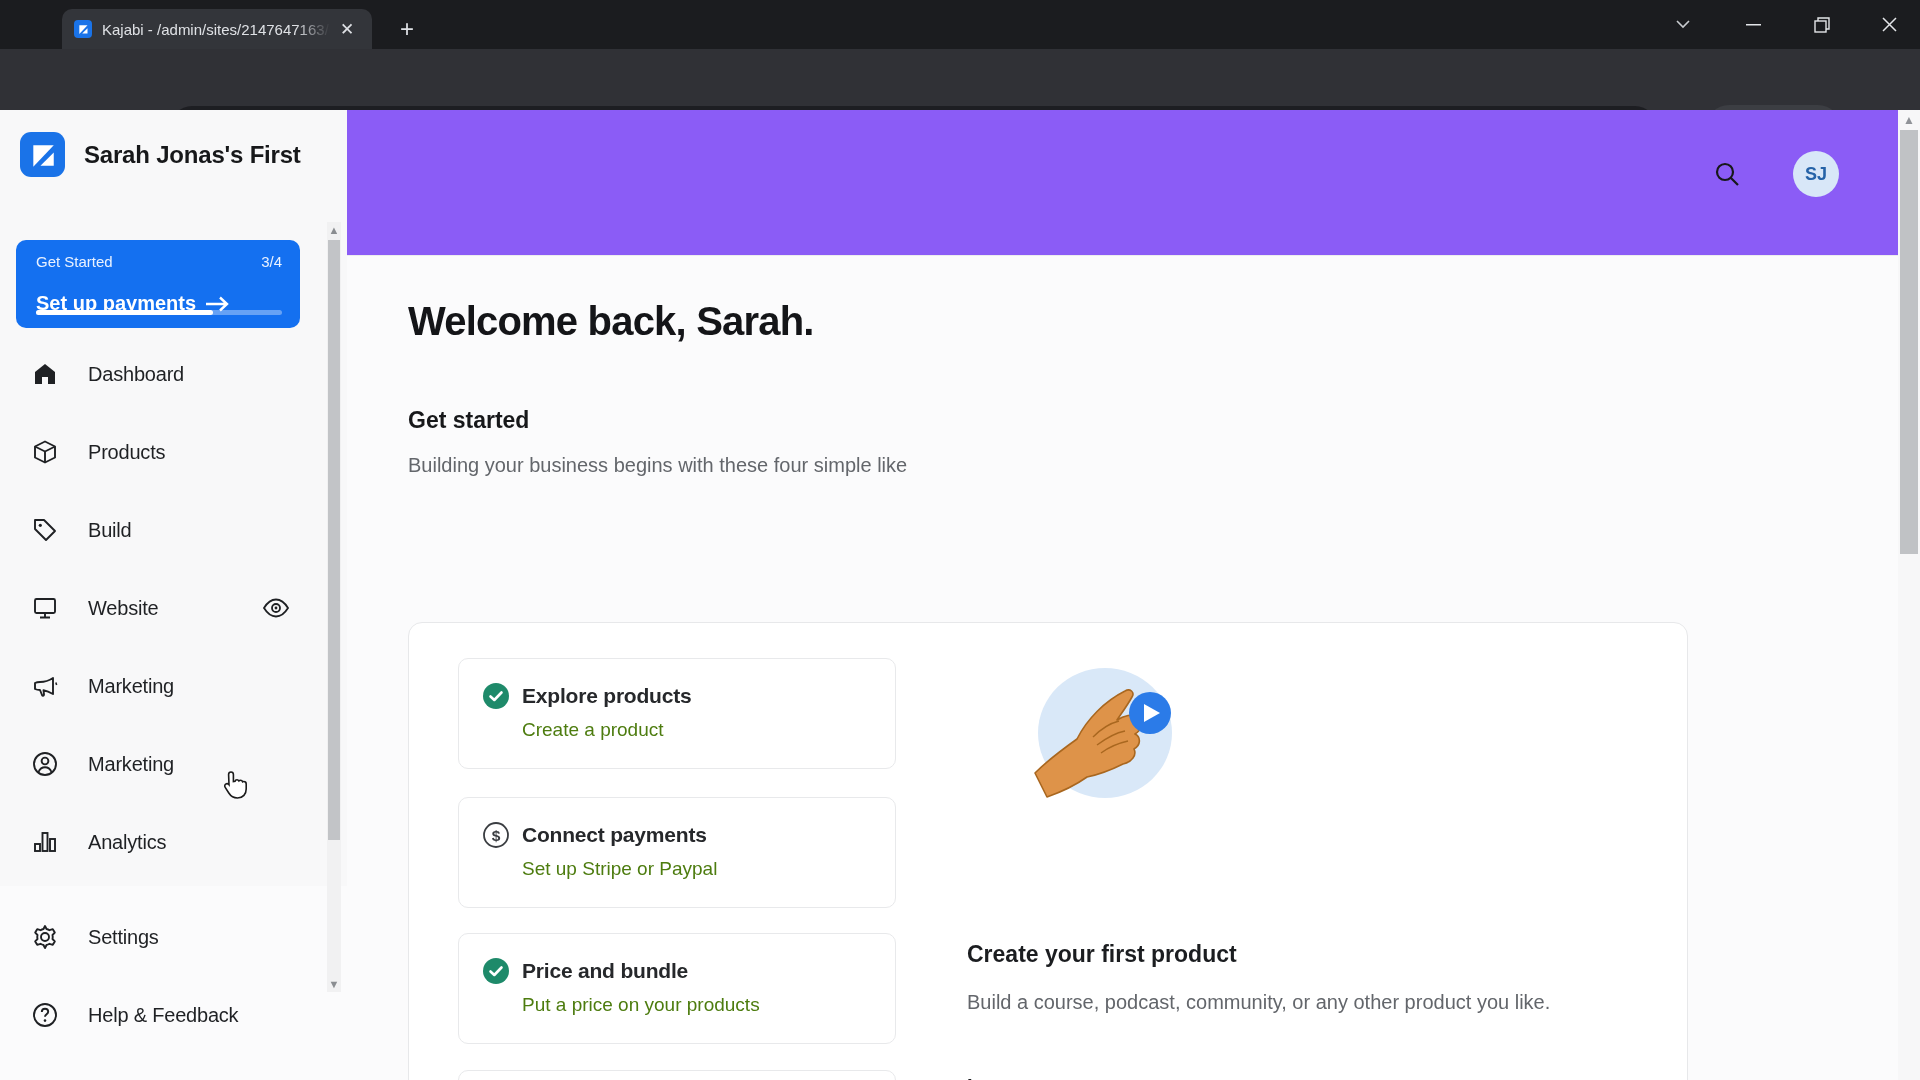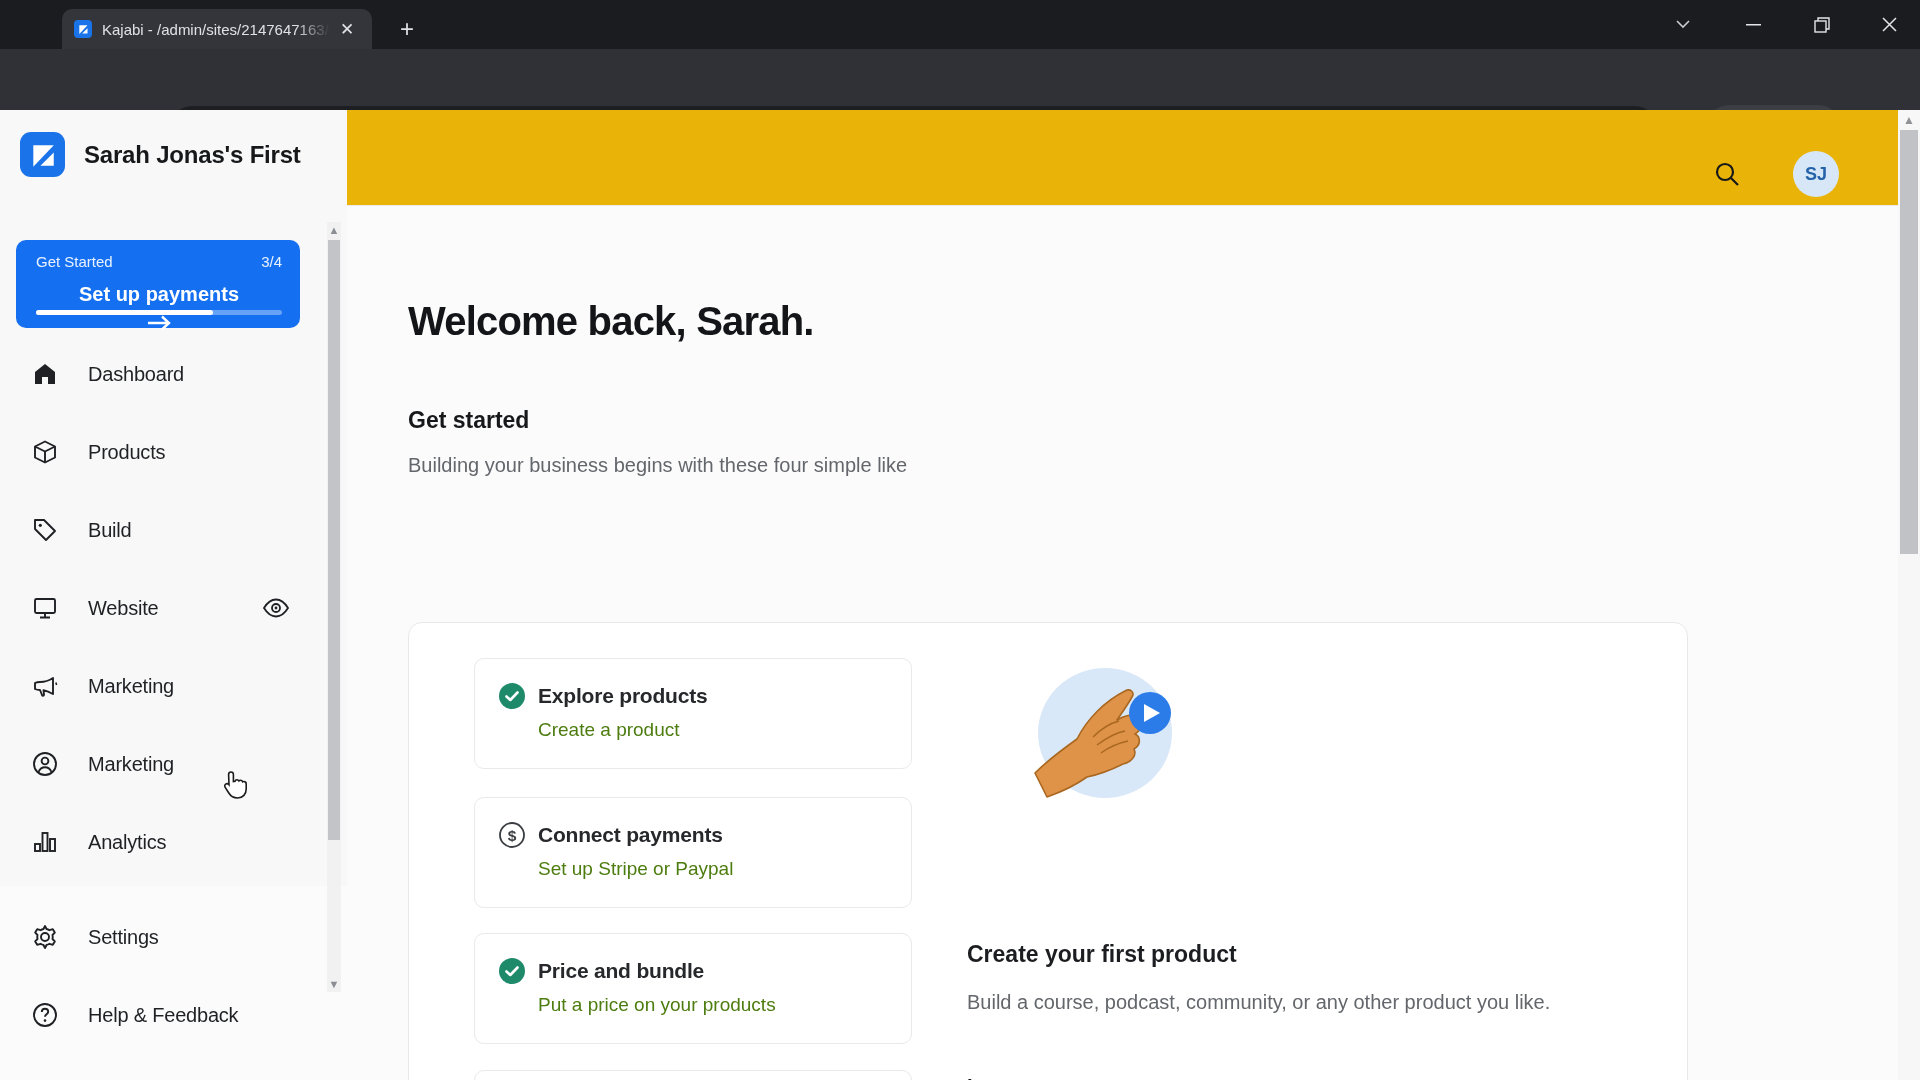--- a/index.html
+++ b/index.html
@@ -38,51 +38,51 @@
 
   
   .sidebar { position:absolute; left:0; top:0; width:347px; height:776px; background:#F8F8F9; }
   .brand { position:absolute; left:20px; top:22px; display:flex; align-items:center; gap:19px; }
   .brand-logo { width:45px; height:45px; border-radius:11px; background:#1A73E8; }
   .brand-name { font-size:24px; font-weight:700; color:#17181A; letter-spacing:-.2px; }
 
   .gs-card { position:absolute; left:16px; top:130px; width:284px; height:88px; background:#1470F0;
              border-radius:10px; padding:13px 18px 0 20px; color:#fff; cursor:pointer; }
   .gs-row1 { display:flex; justify-content:space-between; font-size:15px; color:#EAF2FF; }
-  .gs-cta { margin-top:13px; font-size:20px; font-weight:700; display:flex; align-items:center; gap:9px;flex-direction:column; }
+  .gs-cta { margin-top:22px; font-size:20px; font-weight:700; display:flex; align-items:center; gap:9px; }
   .gs-track { position:absolute; left:20px; right:18px; bottom:13px; height:5px; border-radius:3px; background:rgba(255,255,255,.35); }
   .gs-fill { height:5px; border-radius:3px; background:#fff; }
 
   .nav-list { position:absolute; left:0; top:225px; width:320px; }
   .nav-item { height:78px; display:flex; align-items:center; padding-left:32px; gap:30px; cursor:pointer; position:relative; }
   .nav-item .lbl { font-size:20px; font-weight:500; color:#1F2124; letter-spacing:-.2px; }
   .nav-item .trail { position:absolute; left:262px; }
   .nav-footer { position:absolute; left:0; top:788px; width:320px; }
   .nav-ic { width:26px; height:26px; flex:0 0 auto; color:#1F2124; }
 
   
   .sb-scroll { position:absolute; left:327px; top:112px; width:14px; height:770px; background:#F1F1F2; }
   .sb-thumb { position:absolute; left:1px; top:18px; width:12px; height:600px; background:#C2C4C7; }
   .sb-arrow { position:absolute; left:0; width:14px; height:16px; color:#8A8D91; font-size:11px; text-align:center; line-height:16px; }
 
   
-  .main-header { position:absolute; left:347px; top:0; width:1551px; height:96px; background:#eab308; border-bottom:1px solid #ECECEE; }
+  .main-header { position:absolute; left:347px; top:0; width:1551px; height:146px; background:#8b5cf6; border-bottom:1px solid #ECECEE; }
   .search-btn { position:absolute; left:1358px; top:42px; width:44px; height:44px; display:flex; align-items:center; justify-content:center; color:#17181A; }
   .avatar { position:absolute; left:1446px; top:41px; width:46px; height:46px; border-radius:50%; background:#D8E7F8;
             color:#2563A8; font-weight:700; font-size:18px; display:flex; align-items:center; justify-content:center; }
 
   
   .content { position:absolute; left:347px; top:129px; width:1551px; height:639px; }
   .welcome { position:absolute; left:61px; top:60px; font-size:40px; font-weight:700; letter-spacing:-.8px; color:#141518; }
   .sec-title { position:absolute; left:61px; top:168px; font-size:23px; font-weight:700; color:#17181A; }
   .sec-sub { position:absolute; left:61px; top:215px; font-size:20px; color:#63666B; }
 
   .big-card { position:absolute; left:61px; top:383px; width:1280px; height:600px; background:#FFFFFF;
               border:1px solid #E7E8EA; border-radius:14px; }
-  .check-card { position:absolute; left:65px; width:438px; height:111px; background:#fff; border:1px solid #E8E9EB;
+  .check-card { position:absolute; left:49px; width:438px; height:111px; background:#fff; border:1px solid #E8E9EB;
                 border-radius:10px; padding:24px 20px 0 24px; cursor:pointer; }
   .cc-row { display:flex; align-items:center; gap:13px; }
   .cc-title { font-size:21px; font-weight:700; color:#26282B; letter-spacing:-.2px; }
   .cc-sub { margin:10px 0 0 39px; font-size:19px; color:#4d7c0f; }
 
   .promo-illo { position:absolute; left:624px; top:38px; width:150px; height:140px; }
   .promo-title { position:absolute; left:558px; top:318px; font-size:23px; font-weight:700; color:#1B1D20; }
   .promo-desc { position:absolute; left:558px; top:368px; font-size:20px; color:#63666B; }
   .promo-link { position:absolute; left:558px; top:452px; font-size:20px; font-weight:700; color:#1B1D20; cursor:pointer; }
 

